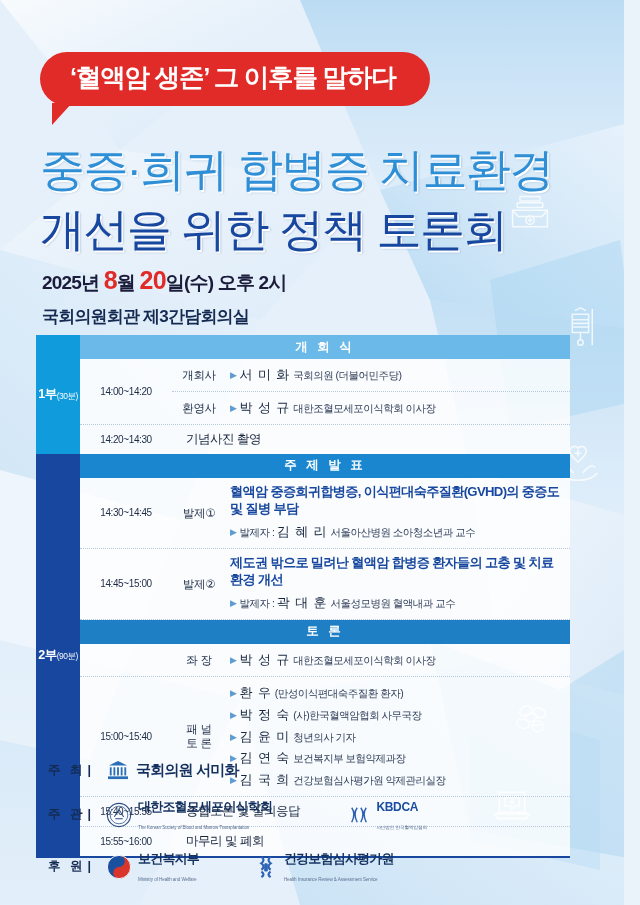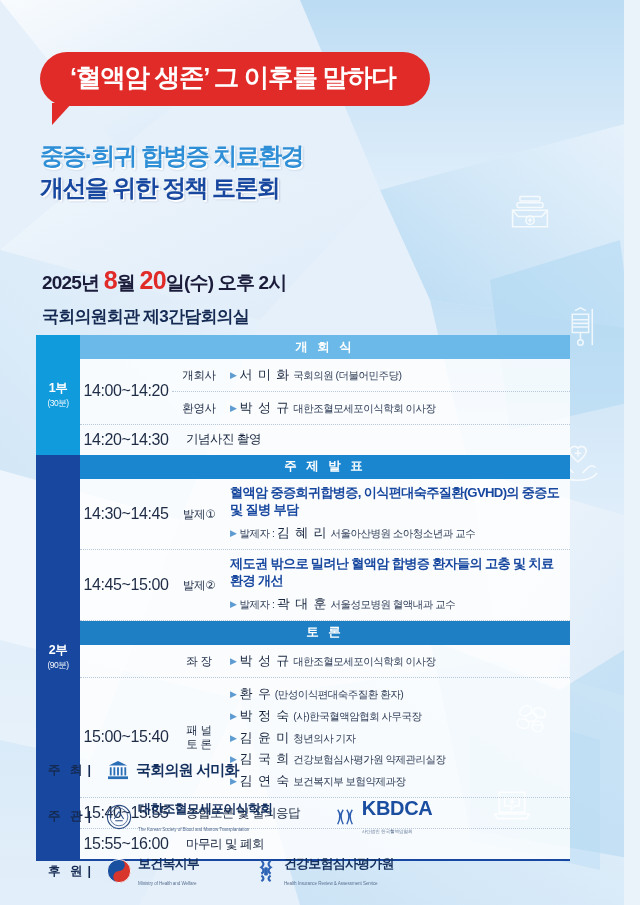--- a/index.html
+++ b/index.html
@@ -41,21 +41,21 @@
   .banner-tail{
     position:absolute;left:12px;bottom:-19px;
     width:0;height:0;
     border-left:20px solid #e02b28;
     border-bottom:22px solid transparent;
   }
 
   
   .title-block{position:absolute;left:40px;top:140px;}
   .title-line{
-    font-size:24px;font-weight:bold;letter-spacing:-1.6px;
+    font-size:45px;font-weight:normal;letter-spacing:-1.6px;
     line-height:1.33;white-space:nowrap;
   }
   .t1{color:#2f8fd6;text-shadow:1.5px 1.5px 0 #ffffff,2px 2px 2px rgba(30,80,140,.30);}
   .t2{color:#17479e;text-shadow:1.5px 1.5px 0 #ffffff,2px 2px 2px rgba(20,50,120,.28);}
 
   
   .meta{position:absolute;left:42px;top:262px;}
   .date-line{
     font-size:19px;font-weight:bold;color:#1b1b3a;letter-spacing:-.8px;
     white-space:nowrap;line-height:1.5;
@@ -68,21 +68,21 @@
 
   
   .table{
     position:absolute;left:36px;top:335px;width:534px;
     background:rgba(255,255,255,.80);
     border-bottom:2px solid #17479e;
   }
   .sec{display:flex;align-items:stretch;}
   .part-col{
     width:44px;flex:0 0 44px;
-    display:flex;flex-direction:column;align-items:center;justify-content:center;
+    display:flex;align-items:center;justify-content:center;
     color:#fff;text-align:center;line-height:1.15;
   }
   .part-col.p1{background:#109bdd;}
   .part-col.p2{background:#17479e;}
   .part-name{font-size:12.5px;font-weight:bold;letter-spacing:-.5px;}
   .part-sub{font-size:8.5px;letter-spacing:-.5px;margin-top:4px;opacity:.95;}
   .sec-body{flex:1;min-width:0;}
 
   .hdr{
     text-align:center;color:#fff;font-weight:bold;
@@ -90,21 +90,21 @@
   }
   .hdr.light{background:#6bb9e8;}
   .hdr.mid{background:#1f7fc4;}
   .hdr.strong{background:#1a86cf;}
 
   .row{display:flex;align-items:stretch;border-bottom:1px dotted #b9c9dd;}
   .row:last-child{border-bottom:none;}
   .row.nodiv{border-bottom:none;}
   .time{
     flex:0 0 92px;display:flex;align-items:center;justify-content:center;
-    font-size:16px;color:#1d2b45;letter-spacing:-.4px;padding:6px 2px;
+    font-size:10px;color:#1d2b45;letter-spacing:-.4px;padding:6px 2px;
     text-align:center;
   }
   .kind{
     flex:0 0 54px;display:flex;flex-direction:column;align-items:center;justify-content:center;
     font-size:11.5px;color:#1d2b45;letter-spacing:-.3px;text-align:center;line-height:1.25;
   }
   .cells{flex:1;min-width:0;padding:5px 8px 5px 4px;}
   .simple{
     flex:1;display:flex;align-items:center;
     font-size:12.5px;color:#17243c;letter-spacing:-.5px;padding:6px 0 6px 14px;
@@ -133,21 +133,21 @@
     flex:0 0 58px;font-size:12.5px;font-weight:bold;color:#152a52;
     letter-spacing:3px;white-space:nowrap;
   }
   .org-label .bar{margin-left:2px;letter-spacing:0;}
   .org-item{display:flex;align-items:center;margin-right:22px;}
   .org-logo{margin-right:6px;display:flex;align-items:center;}
   .org-text{line-height:1.1;}
   .org-name{font-size:13px;font-weight:bold;color:#14305e;letter-spacing:-.8px;white-space:nowrap;}
   .org-name.big{font-size:15px;}
   .org-en{font-size:4.6px;color:#5d7394;letter-spacing:-.1px;white-space:nowrap;margin-top:1px;}
-  .kbdca .org-name{color:#1b4ea0;font-size:20px;letter-spacing:-.3px;}
+  .kbdca .org-name{color:#1b4ea0;font-size:12px;letter-spacing:-.3px;}
 </style>
 </head>
 <body>
 
 <div class="poster">
 
   <svg class="bg-svg" viewBox="0 0 640 905" preserveAspectRatio="none">
     <defs>
       <linearGradient id="gA" x1="0" y1="0" x2="1" y2="1">
         <stop offset="0" stop-color="#ffffff" stop-opacity="0.75"></stop>
@@ -338,24 +338,24 @@
             <div class="person">
               <span class="mk">▶</span><span class="nm">환    우</span> <span class="af">(만성이식편대숙주질환 환자)</span>
             </div>
             <div class="person">
               <span class="mk">▶</span><span class="nm">박 정 숙</span> <span class="af">(사)한국혈액암협회 사무국장</span>
             </div>
             <div class="person">
               <span class="mk">▶</span><span class="nm">김 윤 미</span> <span class="af">청년의사 기자</span>
             </div>
             <div class="person">
+              <span class="mk">▶</span><span class="nm">김 연 숙</span> <span class="af">보건복지부 보험약제과장</span>
+            </div>
+            <div class="person">
               <span class="mk">▶</span><span class="nm">김 국 희</span> <span class="af">건강보험심사평가원 약제관리실장</span>
-            </div>
-            <div class="person">
-              <span class="mk">▶</span><span class="nm">김 연 숙</span> <span class="af">보건복지부 보험약제과장</span>
             </div>
           </div>
         </div>
 
         <div class="row">
           <div class="time">15:40~15:55</div>
           <div class="simple">종합토론 및 질의응답</div>
         </div>
 
         <div class="row nodiv">

